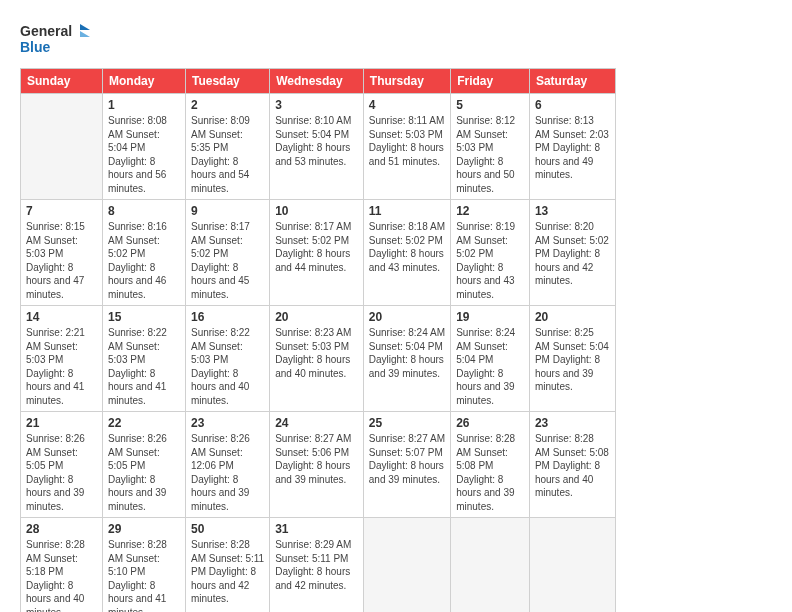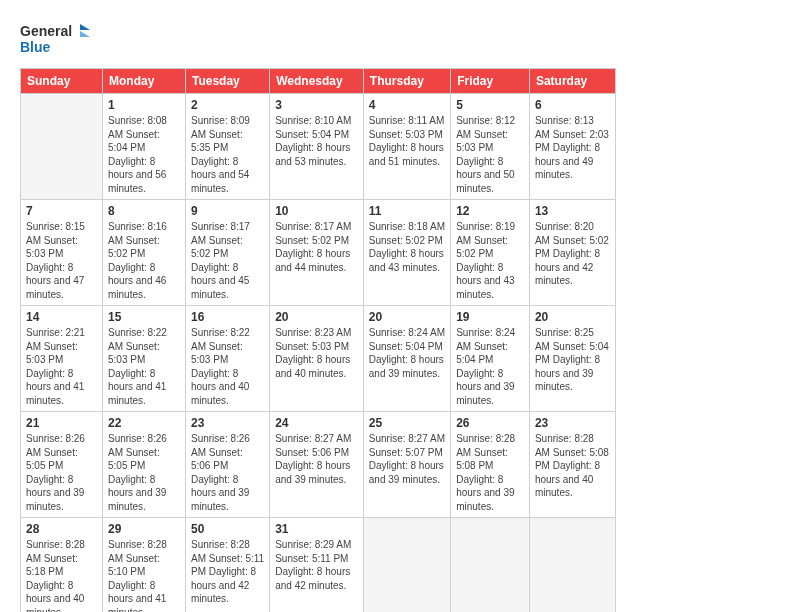--- a/index.html
+++ b/index.html
@@ -268,21 +268,21 @@
           <td>
             <span class="day-num">22</span>
             <div class="day-info">Sunrise: 8:26 AM
 Sunset: 5:05 PM
 Daylight: 8 hours
 and 39 minutes.</div>
           </td>
           <td>
             <span class="day-num">23</span>
             <div class="day-info">Sunrise: 8:26 AM
-Sunset: 5:06 PM
+Sunset: 12:06 PM
 Daylight: 8 hours
 and 39 minutes.</div>
           </td>
           <td>
             <span class="day-num">24</span>
             <div class="day-info">Sunrise: 8:27 AM
 Sunset: 5:06 PM
 Daylight: 8 hours
 and 39 minutes.</div>
           </td>

